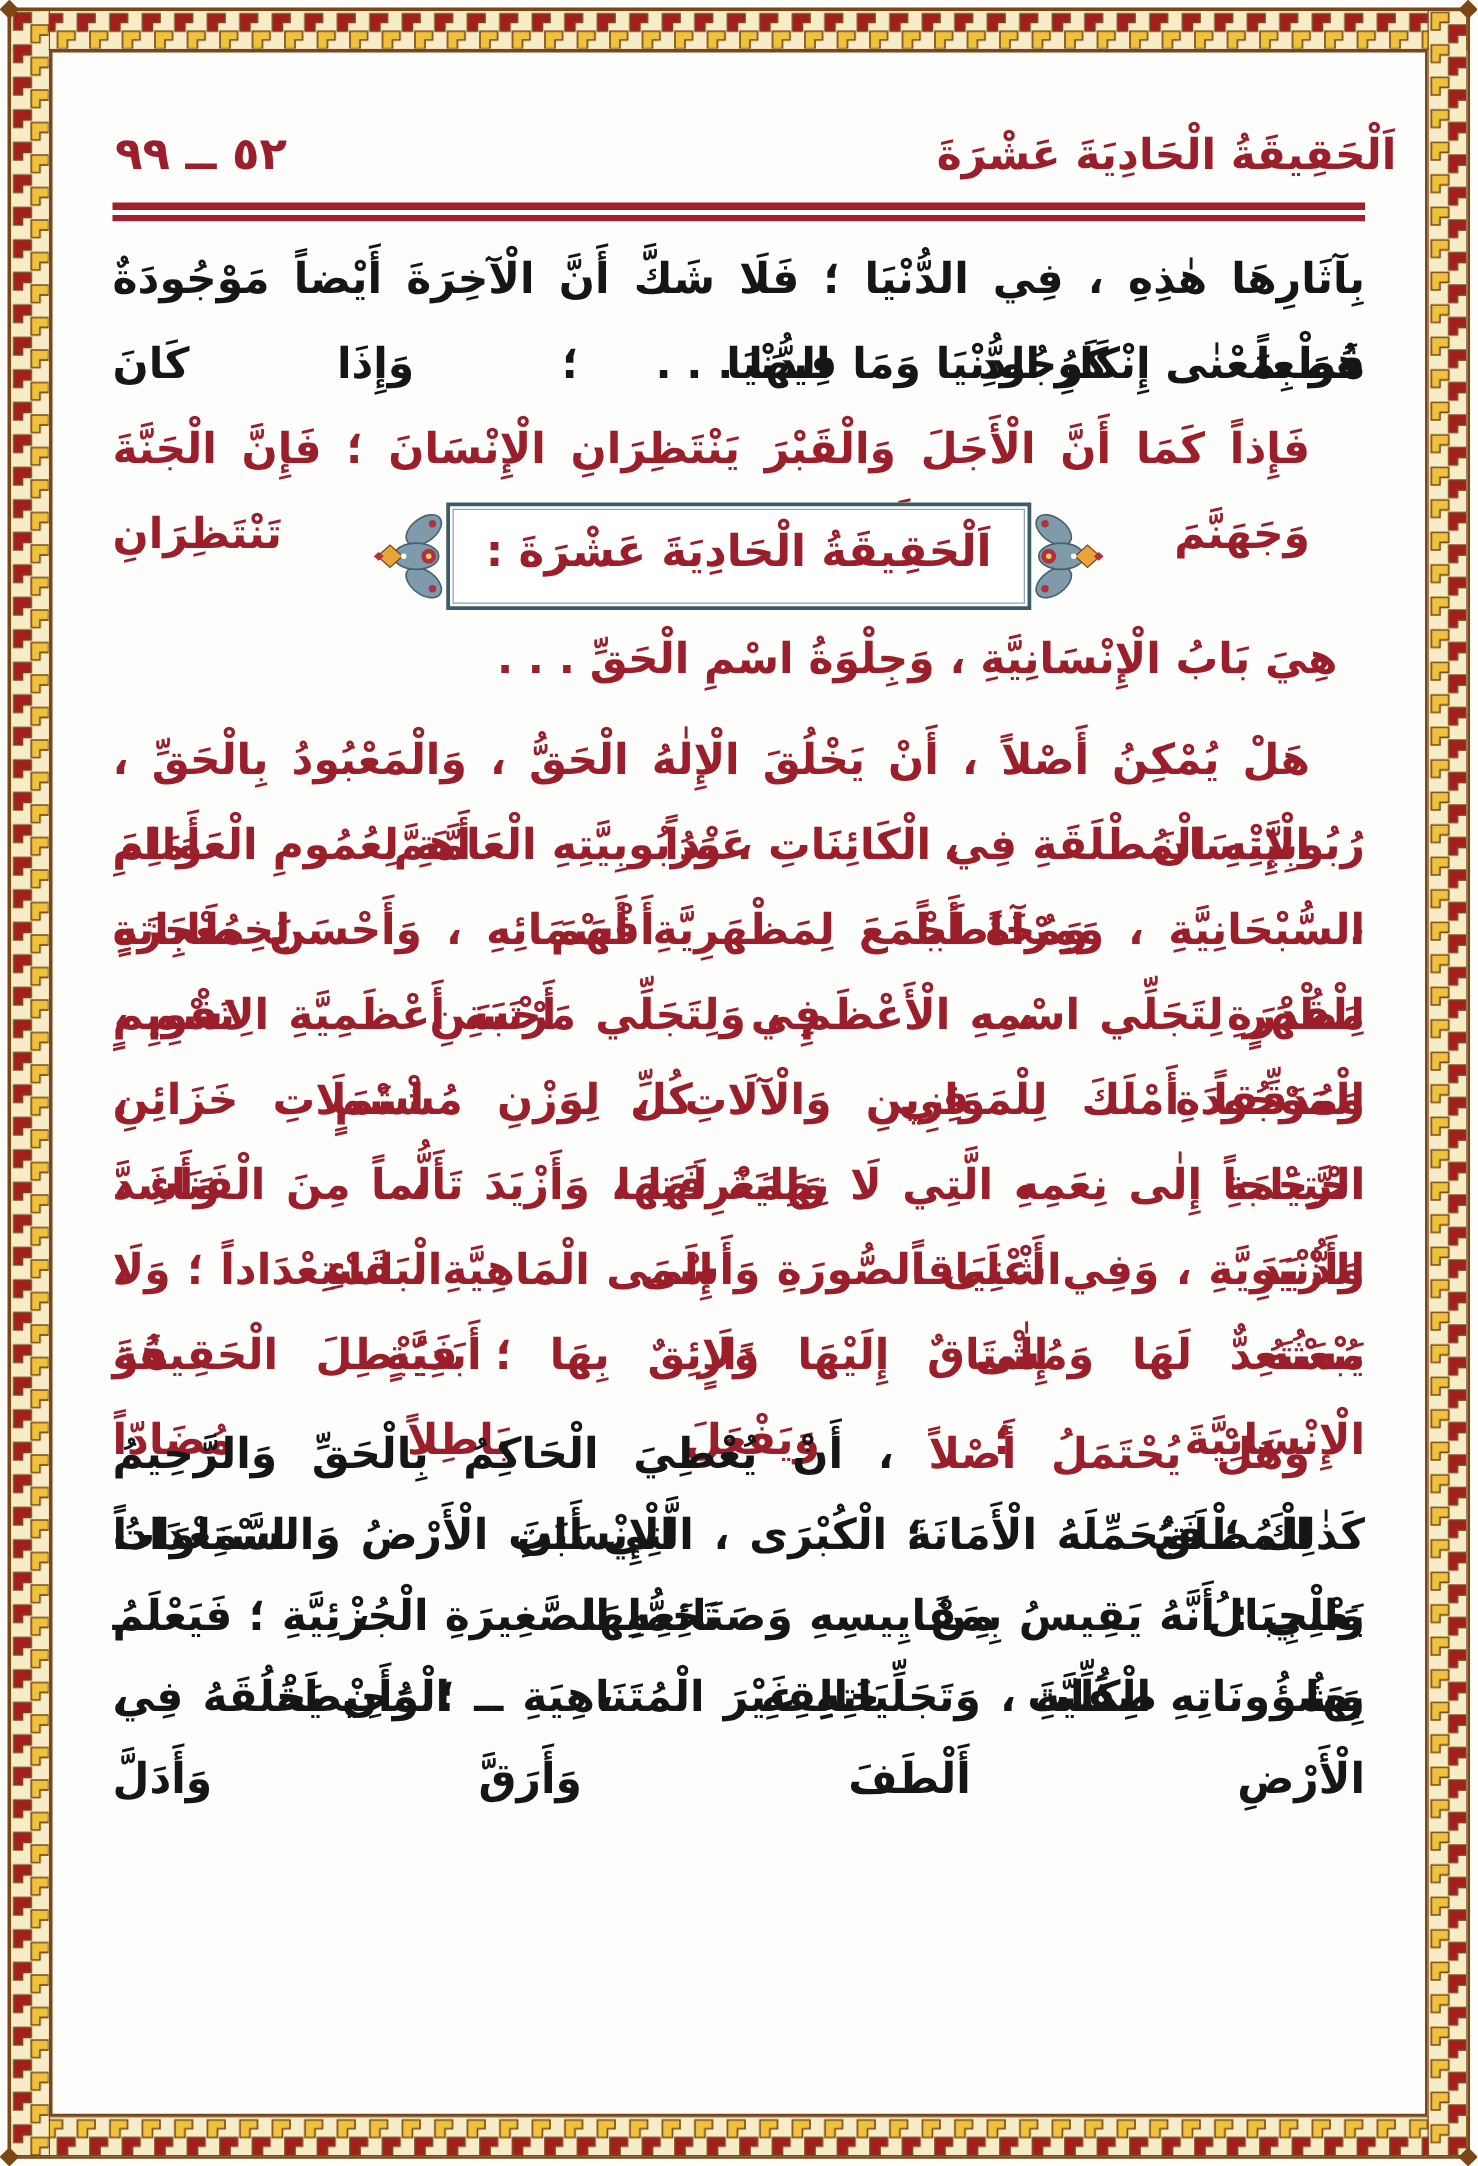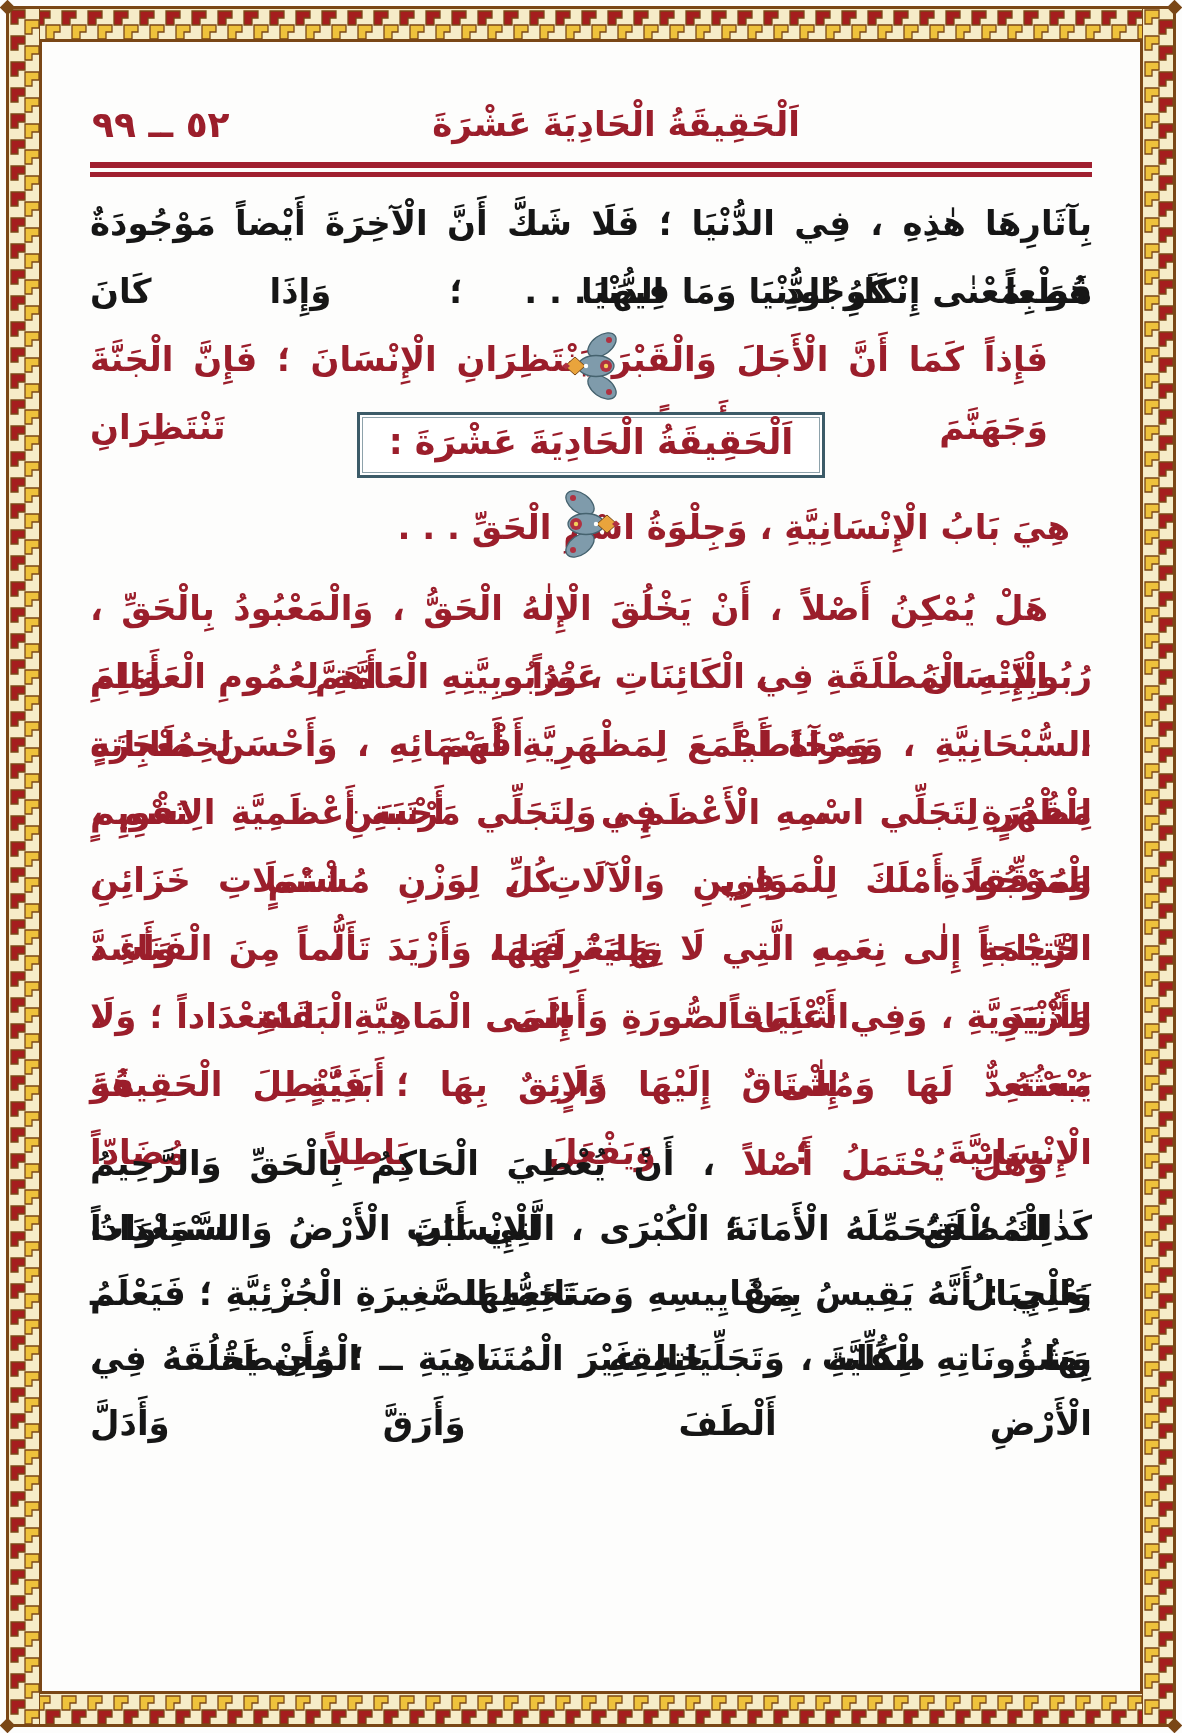--- a/index.html
+++ b/index.html
@@ -33,40 +33,40 @@
   .corner-tip.bl{left:2px;bottom:2px;}
   .corner-tip.br{right:2px;bottom:2px;}
   
   .content{position:absolute;inset:42px;padding:16px 48px;box-sizing:border-box;}
   .header{position:relative;margin-top:34px;height:64px;}
   .page-number{
     position:absolute;left:2px;top:50%;transform:translateY(-50%);
     font-size:36px;font-weight:700;color:var(--maroon);direction:rtl;white-space:nowrap;
   }
   .header-title{
-    text-align:center;line-height:64px;font-size:34px;font-weight:700;
+    text-align:right;line-height:64px;font-size:34px;font-weight:700;
     color:var(--maroon);direction:rtl;transform:translateX(25px);
   }
   .rule{margin-top:6px;}
   .rule .r1{height:6px;background:var(--rule);}
   .rule .r2{height:5px;background:var(--rule);margin-top:4px;}
   .body{margin-top:12px;}
   .bline{
     direction:rtl;height:68px;line-height:68px;font-size:34px;font-weight:700;
     color:var(--ink);text-align:justify;text-align-last:justify;
   }
   .bline.start{text-align:right;text-align-last:right;}
   .bline.indent{padding-right:44px;}
   .bline.indent-sm{padding-right:22px;}
   .bline.tight{height:65px;line-height:65px;}
   .bline.gap-above{margin-top:13px;}
   .c-maroon{color:var(--maroon);}
   .c-ink{color:var(--ink);}
   
-  .obox-row{display:flex;align-items:center;justify-content:center;margin:6px 0 2px;height:92px;flex-direction:column;}
+  .obox-row{display:flex;align-items:center;justify-content:center;margin:6px 0 2px;height:92px;}
   .obox{
     height:86px;border:3px solid var(--boxborder);background:#ffffff;
     display:flex;align-items:stretch;box-sizing:border-box;
   }
   .obox-inner{
     border:1px solid #8ea2ab;margin:2px;padding:4px 26px 10px;
     display:flex;align-items:center;justify-content:center;
   }
   .obox-title{font-size:35px;font-weight:700;color:var(--maroon);direction:rtl;white-space:nowrap;}
   .wing{width:58px;height:92px;flex:0 0 auto;}

